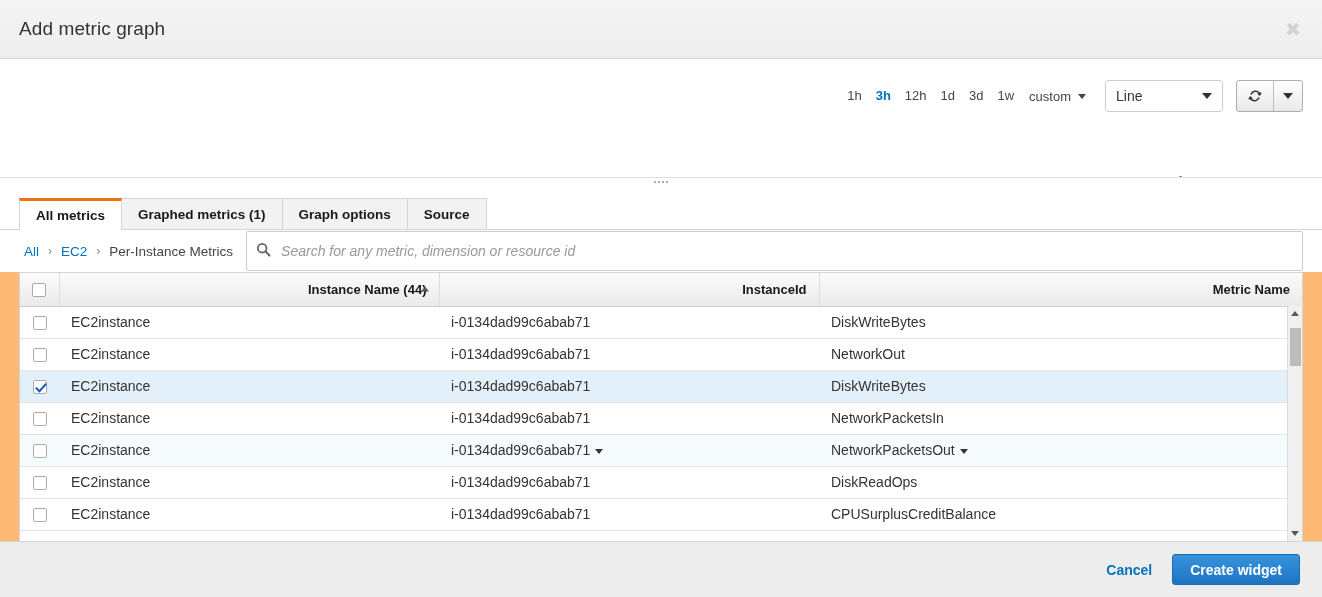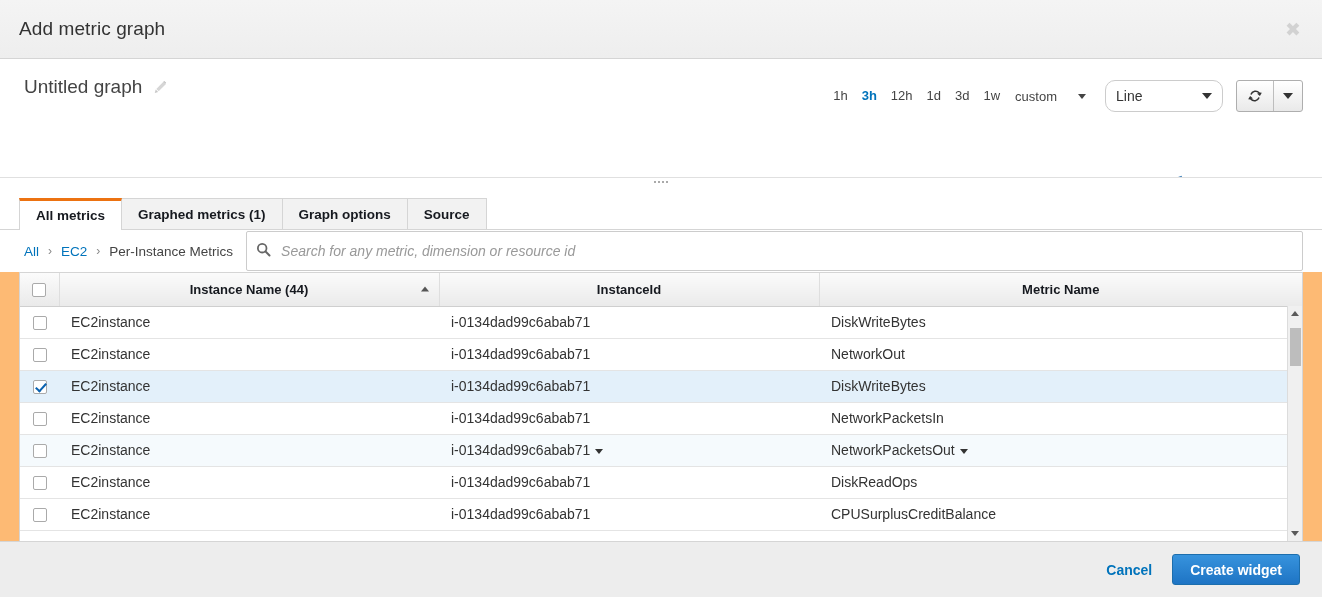--- a/index.html
+++ b/index.html
@@ -92,35 +92,35 @@
     cursor: pointer;
     user-select: none;
     line-height: 16px;
   }
   .range-btn.active { color: #0073bb; font-weight: bold; }
   .range-custom {
     font-size: 13px;
     color: #444444;
     padding: 5px 6px 5px 8px;
     cursor: pointer;
-    display: flex; align-items: center; gap: 21px;
+    display: flex; align-items: center; gap: 7px;
   }
   .caret-down {
     width: 0; height: 0;
     border-left: 4px solid transparent;
     border-right: 4px solid transparent;
     border-top: 5px solid #444444;
     display: inline-block;
   }
 
   .select-box {
     margin-left: 13px;
     width: 118px; height: 32px;
     border: 1px solid #cccccc;
-    border-radius: 10px;
+    border-radius: 4px;
     background: #ffffff;
     display: flex;
     align-items: center;
     padding: 0 10px;
     font-size: 14px;
     color: #333333;
     cursor: pointer;
     position: relative;
   }
   .select-box .caret-down {
@@ -273,21 +273,21 @@
     table-layout: fixed;
   }
   table.mt th {
     height: 33px;
     background: linear-gradient(to bottom, #fbfbfb 0%, #eaeaea 100%);
     border-bottom: 1px solid #cfcfcf;
     border-right: 1px solid #dedede;
     font-size: 13px;
     font-weight: bold;
     color: #16191f;
-    text-align: center;
+    text-align: right;
     padding: 0 12px;
     position: relative;
     user-select: none;
   }
   table.mt th.col-chk { width: 39px; padding: 0; text-align: center; }
   table.mt th:last-child { border-right: none; }
   .sort-asc {
     position: absolute;
     right: 10px; top: 50%;
     transform: translateY(-50%);
@@ -414,30 +414,20 @@
 <div class="modal">
 
   <div class="titlebar">
     <div class="titlebar-title">Add metric graph</div>
     <div class="titlebar-close">✖</div>
   </div>
 
   <div class="graph-area">
     <div class="graph-head">
 
-      <div class="graph-title-wrap">
-        <div class="graph-title">Untitled graph</div>
-        <span class="pencil-icon">
-          <svg width="15" height="15" viewBox="0 0 15 15">
-            <path d="M10.6 1.6l2.4 2.4-7.3 7.3-2.4-2.4 7.3-7.3z" fill="#cfcfcf"></path>
-            <path d="M2.7 9.6l2.4 2.4-3.3 1 .9-3.4z" fill="#bdbdbd"></path>
-            <path d="M11.3 0.9l1.9 1.9-.8.8-1.9-1.9.8-.8z" fill="#b5b5b5"></path>
-          </svg>
-        </span>
-      </div>
 
       <div class="range-controls">
         <div class="range-btn">1h</div>
         <div class="range-btn active">3h</div>
         <div class="range-btn">12h</div>
         <div class="range-btn">1d</div>
         <div class="range-btn">3d</div>
         <div class="range-btn">1w</div>
 
         <div class="range-custom">

